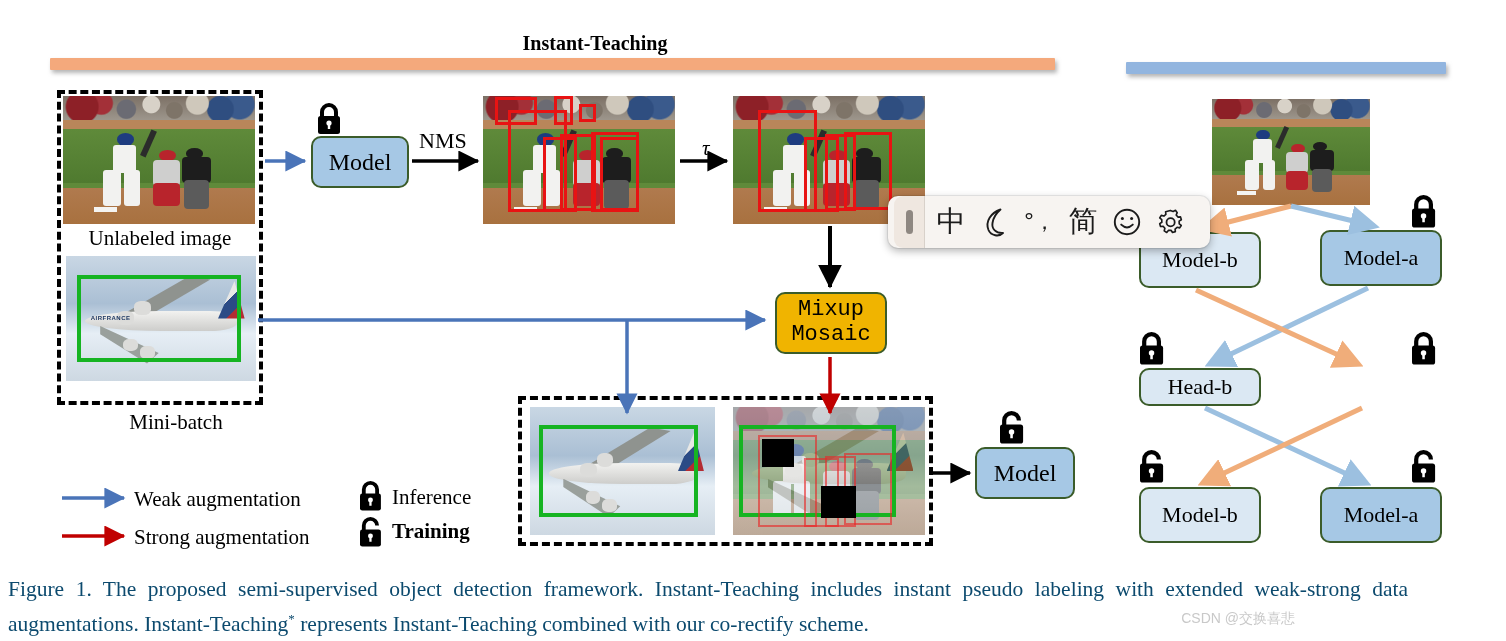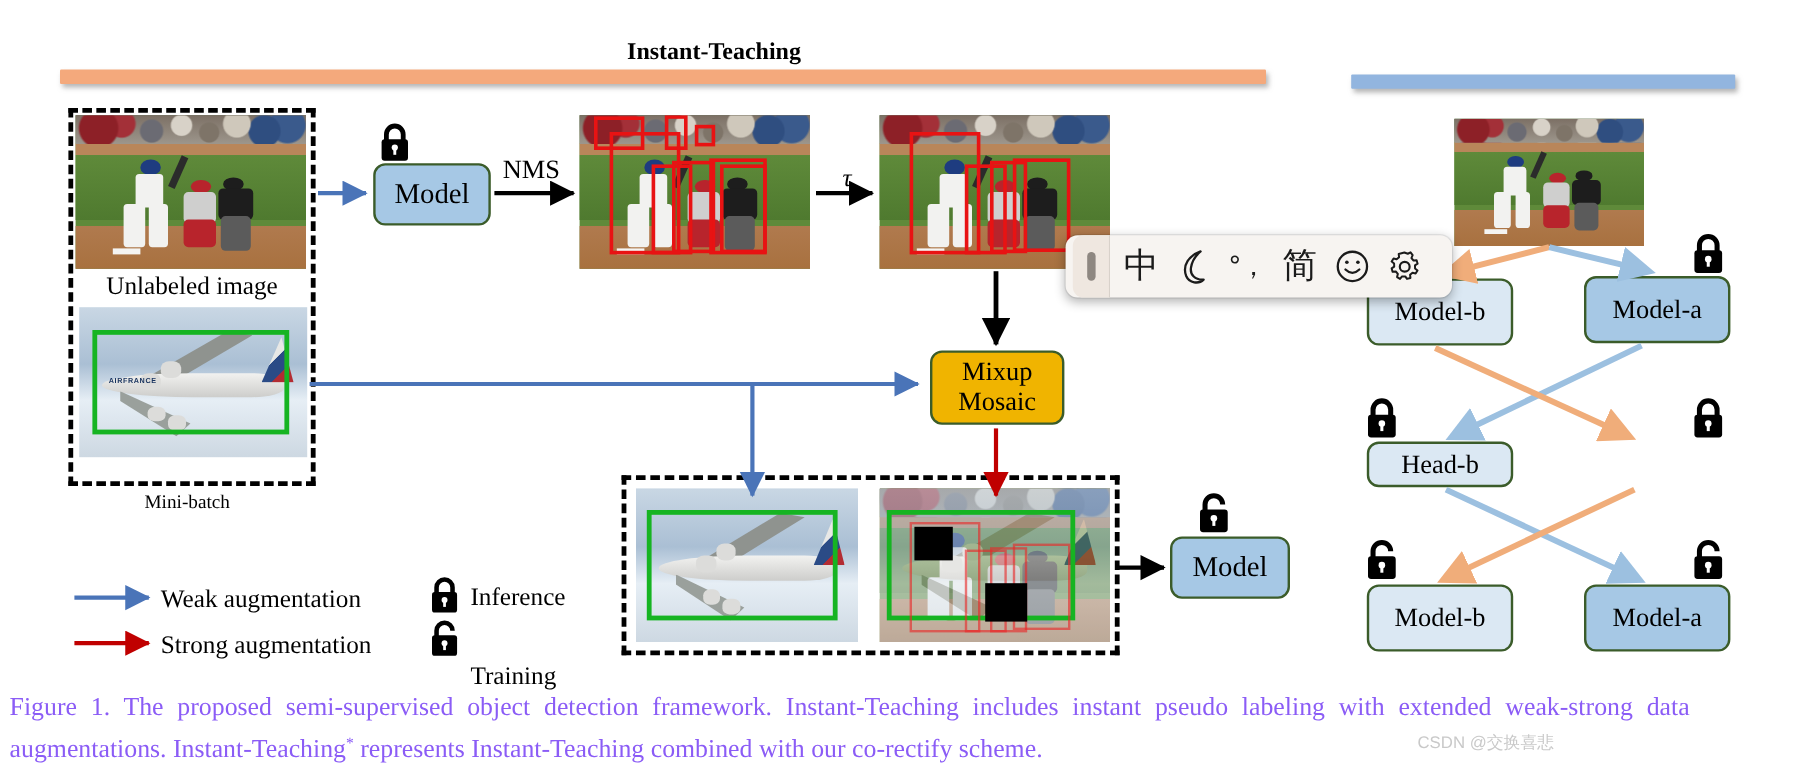--- a/index.html
+++ b/index.html
@@ -114,21 +114,21 @@
     display:flex;align-items:center;justify-content:center;
     text-align:center;
     font-family:"Liberation Serif", serif;
     color:#000;
     line-height:1.12;
     box-sizing:border-box;
   }
   .fbox.blue{background:#a6c8e5;font-size:24px;text-align:right;}
   .fbox.lightblue{background:#dbe8f3;font-size:22px;}
   .fbox.midblue{background:#a6c8e5;font-size:22px;}
-  .fbox.gold{background:#f0b400;font-size:22px;}
+  .fbox.gold{background:#f0b400;font-size:22px;font-family:Liberation Mono, monospace;}
 
   
   .dashbox{
     position:absolute;
     border:4px dashed #000;
     box-sizing:border-box;
   }
 
   
   .lbl{
@@ -147,21 +147,21 @@
     font-family:"Liberation Serif", serif;
     font-size:21px;color:#000;white-space:nowrap;
   }
 
   
   .caption{
     position:absolute;left:8px;top:574px;width:1400px;
     font-family:"Liberation Serif", serif;
     font-size:21.5px;
     line-height:30px;
-    color:#8b5cf6;
+    color:#0c4a6e;
     text-align:justify;
   }
   .caption sup{font-size:13px;}
 
   .watermark{
     position:absolute;right:12px;top:610px;
     font-family:"Liberation Sans",sans-serif;
     font-size:14px;color:#c9c9c9;white-space:nowrap;
   }
 
@@ -236,21 +236,21 @@
     <div class="fuselage"></div>
     <div class="tail"></div>
     <div class="wing2"></div>
     <div class="eng" style="left:36%;top:36%;width:9%;height:11%;"></div>
     <div class="eng" style="left:27%;top:44%;width:9%;height:11%;"></div>
     <div class="eng" style="left:30%;top:66%;width:8%;height:10%;"></div>
     <div class="eng" style="left:39%;top:72%;width:8%;height:10%;"></div>
     <div class="airfrance">AIRFRANCE</div>
     <div class="greenbox" style="left:6%;top:15%;width:86%;height:70%;"></div>
   </div>
-  <div class="lbl" style="left:56px;top:410px;width:200px;text-align:center;font-size:16px;">Mini-batch</div>
+  <div class="lbl" style="left:76px;top:410px;width:200px;text-align:center;font-size:21px;">Mini-batch</div>
 
   <div class="fbox blue" style="left:311px;top:136px;width:98px;height:52px;">
     <span>Model</span>
   </div>
 
   <svg class="overlay" style="left:0;top:0;">
     <g transform="translate(318,104)">
       <path d="M4,13 v-5 a7,7 0 0 1 14,0 v5" fill="none" stroke="#000" stroke-width="4"></path>
       <rect x="0" y="12" width="22" height="18" rx="2.5" fill="#000"></rect>
       <circle cx="11" cy="19" r="2.6" fill="#fff"></circle>
@@ -502,21 +502,21 @@
         <path d="M0,0 L6,3 L0,6 z" fill="#4a74b8"></path>
       </marker>
       <marker id="ah-red2" markerWidth="7" markerHeight="7" refX="5.6" refY="3" orient="auto">
         <path d="M0,0 L6,3 L0,6 z" fill="#c00000"></path>
       </marker>
     </defs>
   </svg>
   <div class="legend-text" style="left:134px;top:487px;">Weak augmentation</div>
   <div class="legend-text" style="left:134px;top:525px;">Strong augmentation</div>
   <div class="legend-text" style="left:392px;top:485px;">Inference</div>
-  <div class="legend-text" style="left:392px;top:551px;">Training</div>
+  <div class="legend-text" style="left:392px;top:519px;font-weight:bold;">Training</div>
 
   <div class="caption">
     <span>Figure 1. The proposed semi-supervised object detection framework.  Instant-Teaching includes instant pseudo labeling with extended weak-strong data augmentations. Instant-Teaching</span><sup>*</sup><span> represents Instant-Teaching combined with our co-rectify scheme.</span>
   </div>
 
   <div class="watermark">CSDN @交换喜悲</div>
 
   <div id="ime-toolbar">
     <div class="handle">
         <i></i>

